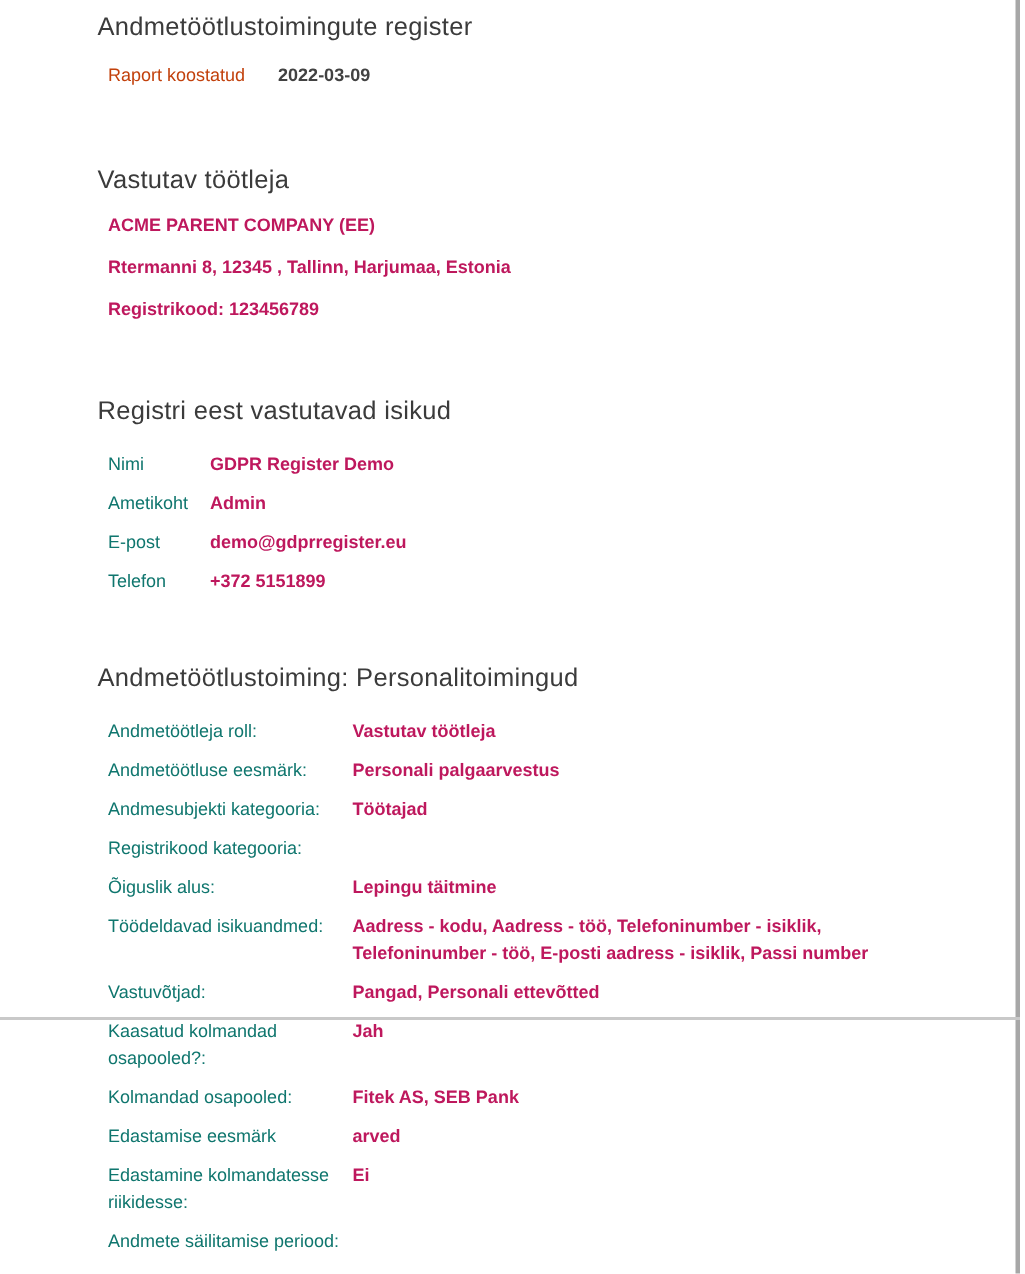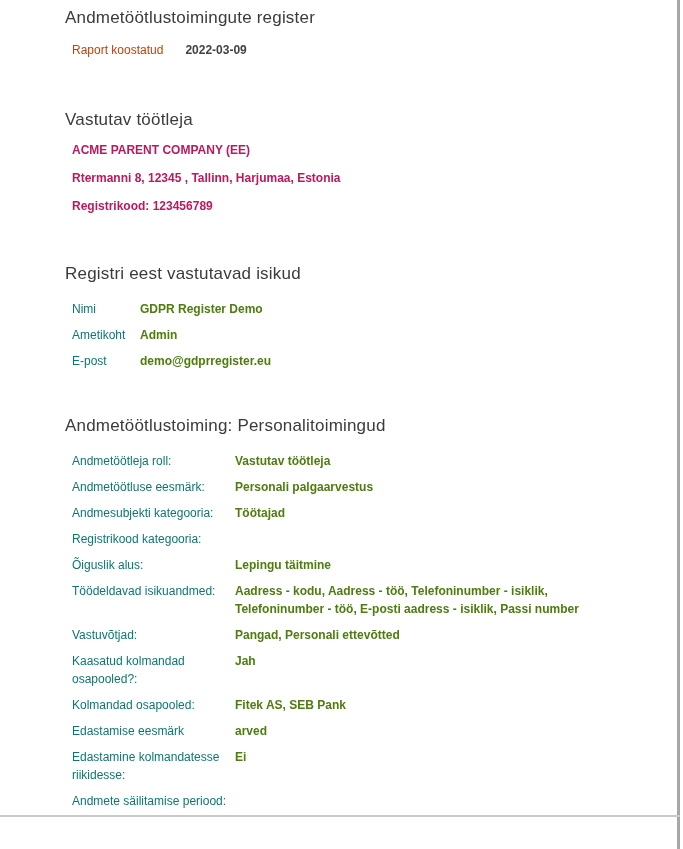--- a/index.html
+++ b/index.html
@@ -12,21 +12,21 @@
     height: 849px;
     position: relative;
     overflow: hidden;
     font-family: "Liberation Sans", sans-serif;
     color: #414141;
     -webkit-font-smoothing: antialiased;
   }
   .page {
     position: relative;
     width: 683px;
-    height: 817px;
+    height: 680px;
     background: #ffffff;
   }
   .content {
     padding: 7px 0 0 65px;
   }
   h1, h2 {
     font-size: 17px;
     font-weight: 400;
     color: #3b3b3b;
     letter-spacing: 0.2px;
@@ -56,21 +56,21 @@
   .kv-grid { margin-top: 16px; padding-left: 7px; }
   .kv-row {
     display: grid;
     margin-bottom: 8px;
     font-size: 12px;
     line-height: 18px;
   }
   .persons-grid .kv-row { grid-template-columns: 68px 1fr; }
   .activity-grid .kv-row { grid-template-columns: 163px 1fr; }
   .kv-row .label { color: #0f766e; font-weight: 400; }
-  .kv-row .value { color: #4d7c0f; font-weight: 600; max-width: 380px; }
+  .kv-row .value { color: #be185d; font-weight: 600; max-width: 380px; }
 
   .section-activity { margin-top: 45px; }
 
   .edge-right {
     position: absolute;
     top: 0;
     right: 3px;
     width: 3px;
     height: 849px;
     background: #a7a7a7;
@@ -109,20 +109,24 @@
         <div class="label">Nimi</div>
         <div class="value">GDPR Register Demo</div>
       </div>
       <div class="kv-row">
         <div class="label">Ametikoht</div>
         <div class="value">Admin</div>
       </div>
       <div class="kv-row">
         <div class="label">E-post</div>
         <div class="value">demo@gdprregister.eu</div>
+      </div>
+      <div class="kv-row">
+        <div class="label">Telefon</div>
+        <div class="value">+372 5151899</div>
       </div>
     </div>
 
     <h2 class="section-activity">Andmetöötlustoiming: Personalitoimingud</h2>
     <div class="kv-grid activity-grid">
       <div class="kv-row">
         <div class="label">Andmetöötleja roll:</div>
         <div class="value">Vastutav töötleja</div>
       </div>
       <div class="kv-row">

